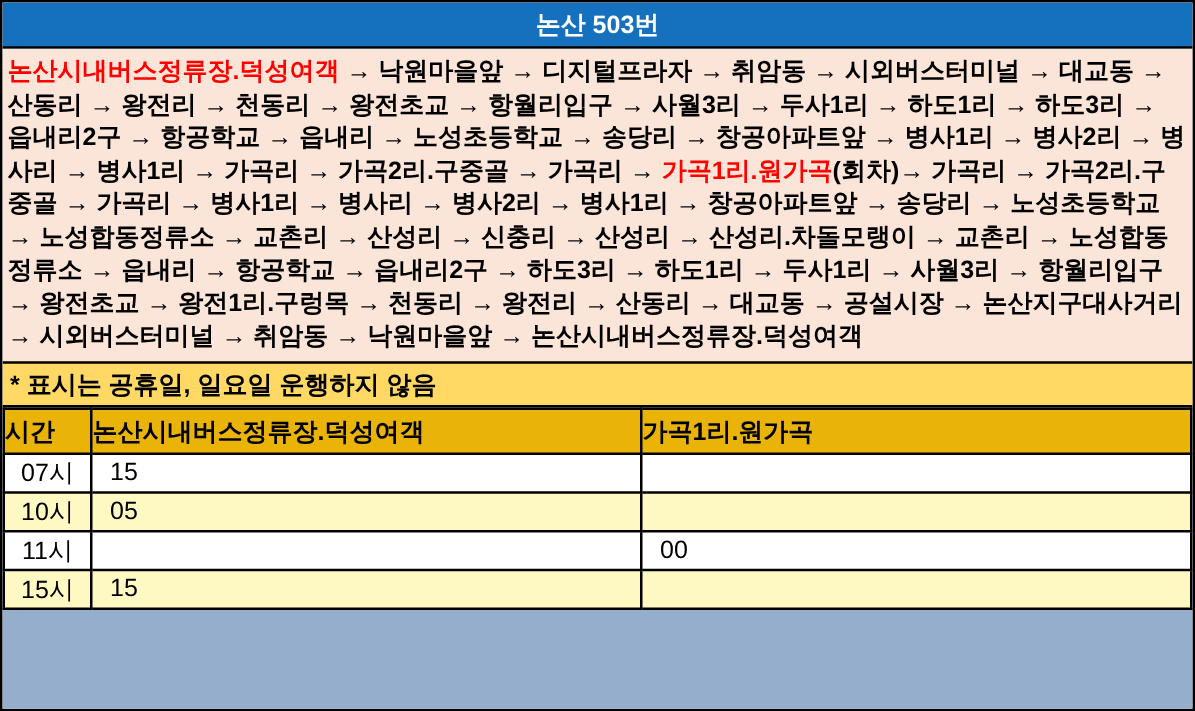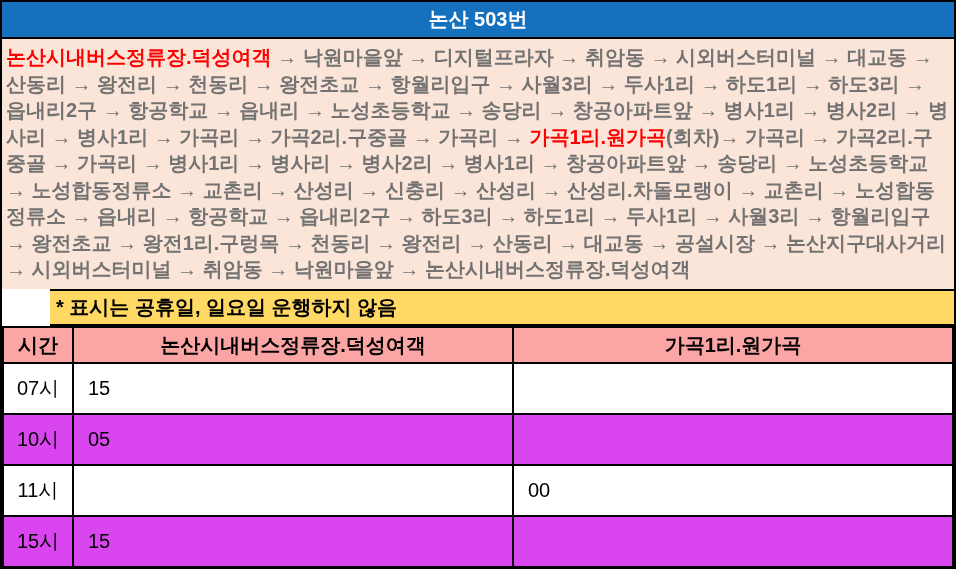--- a/index.html
+++ b/index.html
@@ -34,56 +34,55 @@
     background: #FBE5D8;
     font-size: 20px;
     font-weight: bold;
     line-height: 26.5px;
     padding: 5px 4px 2px 4px;
     word-break: break-all;
     overflow: hidden;
     flex: 0 0 auto;
   }
   .seg-red { color: #FF0000; }
-  .seg-black { color: #737373; }
+  .seg-black { color: #000000; }
   .note-row {
     height: 37px;
     background: #FFD964;
     border-top: 2px solid #000000;
     border-bottom: 2px solid #000000;
     font-size: 20px;
     font-weight: bold;
     display: flex;
     align-items: center;
     padding-left: 6px;
     flex: 0 0 auto;
-    margin-left: 48px;
   }
   table.timetable {
     width: 100%;
     border-collapse: collapse;
     table-layout: fixed;
     flex: 0 0 auto;
   }
   table.timetable th, table.timetable td {
     border: 2px solid #000000;
     font-size: 20px;
-    height: 51px;
+    height: 31px;
     vertical-align: middle;
   }
   table.timetable th {
-    background: #fca5a5;
+    background: #eab308;
     font-weight: bold;
-    text-align: center;
+    text-align: left;
     height: 36px;
   }
   col.c-time { width: 70px; }
   td.time-cell { text-align: center; font-weight: normal; }
   td.min-cell { text-align: left; padding-left: 14px; font-weight: normal; }
-  tr.row-alt td { background: #d946ef; }
+  tr.row-alt td { background: #fef9c3; }
   tr.row-plain td { background: #ffffff; }
   .bottom-strip {
     flex: 1 1 auto;
     background: #94AECB;
   }
 </style>
 </head>
 <body>
 
 <div class="sheet">

